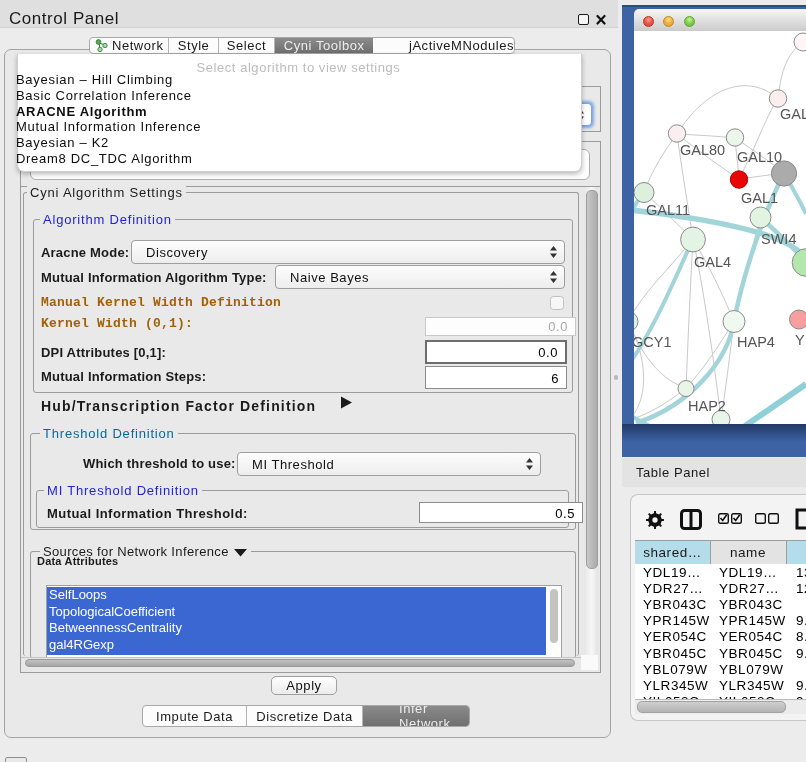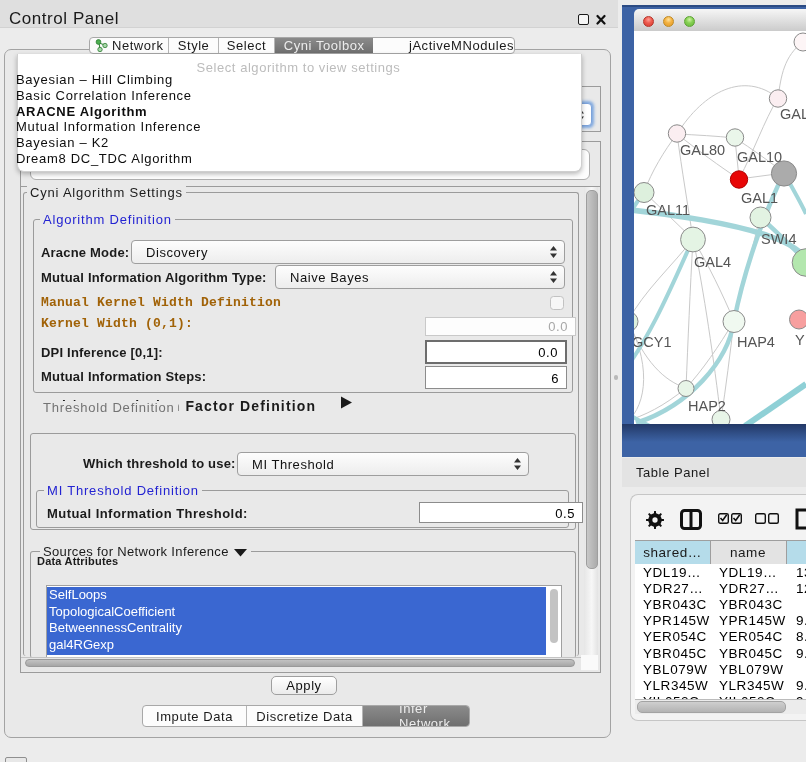--- a/index.html
+++ b/index.html
@@ -64,36 +64,36 @@
       <path d="M3.5 0 L7 4.5 L0 4.5 Z M3.5 12 L0 7.5 L7 7.5 Z" fill="#333"></path>
     </svg>
 </div>
 
 <div class="lbl dis" style="left:41px;top:295px;">Manual Kernel Width Definition</div>
 <div class="abs" style="left:550px;top:296px;width:12px;height:12px;background:#f7f7f7;border:1px solid #c2c2c2;border-radius:3.5px;"></div>
 
 <div class="lbl dis" style="left:41px;top:316px;">Kernel Width (0,1):</div>
 <div class="fld" style="left:425px;top:316.5px;width:142px;height:17.5px;line-height:17.5px;border:1px solid #c9c9c9;color:#a8a8a8;background:#fdfdfd;box-sizing:content-box;">0.0</div>
 
-<div class="lbl" style="left:41px;top:345px;">DPI Inference [0,1]:</div>
+<div class="lbl" style="left:41px;top:345px;">DPI Attributes [0,1]:</div>
 <div class="fld" style="left:425px;top:340px;width:142px;height:24px;line-height:22px;border:2px solid #6d6d6d;">0.0</div>
 
 <div class="lbl" style="left:41px;top:369px;">Mutual Information Steps:</div>
 <div class="fld" style="left:425px;top:366px;width:142px;height:23px;line-height:23px;border:1.5px solid #8c8c8c;">6</div>
 
 <div class="lbl" style="left:41px;top:398px;font-size:14px;letter-spacing:1.15px;">Hub/Transcription Factor Definition</div>
 <svg class="abs" style="left:340px;top:396px;" width="13" height="13" viewBox="0 0 13 13">
     <path d="M1 0.5 L12 6.5 L1 12.5 Z" fill="#1a1a1a"></path>
   </svg>
 
 <div class="grp" style="left:30px;top:433px;width:544px;height:95px;"></div>
-<div class="gl" style="left:40px;top:401px;color:#737373;">Threshold Definition</div>
+<div class="gl" style="left:40px;top:427px;color:#0369a1;">Threshold Definition</div>
 
 <div class="lbl" style="left:83px;top:456px;">Which threshold to use:</div>
-<div class="combo" style="left:237px;top:452px;width:290px;height:22px;">
+<div class="combo" style="left:237px;top:452px;width:290px;height:22px;padding-left:12px;">
   <div class="ct">MI Threshold</div>
   <svg class="ar" viewBox="0 0 7 12">
       <path d="M3.5 0 L7 4.5 L0 4.5 Z M3.5 12 L0 7.5 L7 7.5 Z" fill="#333"></path>
     </svg>
 </div>
 
 <div class="grp" style="left:36px;top:490px;width:531px;height:36px;"></div>
 <div class="gl" style="left:44px;top:484px;color:#2323d2;">MI Threshold Definition</div>
 
 <div class="lbl" style="left:47px;top:506px;letter-spacing:0.45px;">Mutual Information Threshold:</div>

